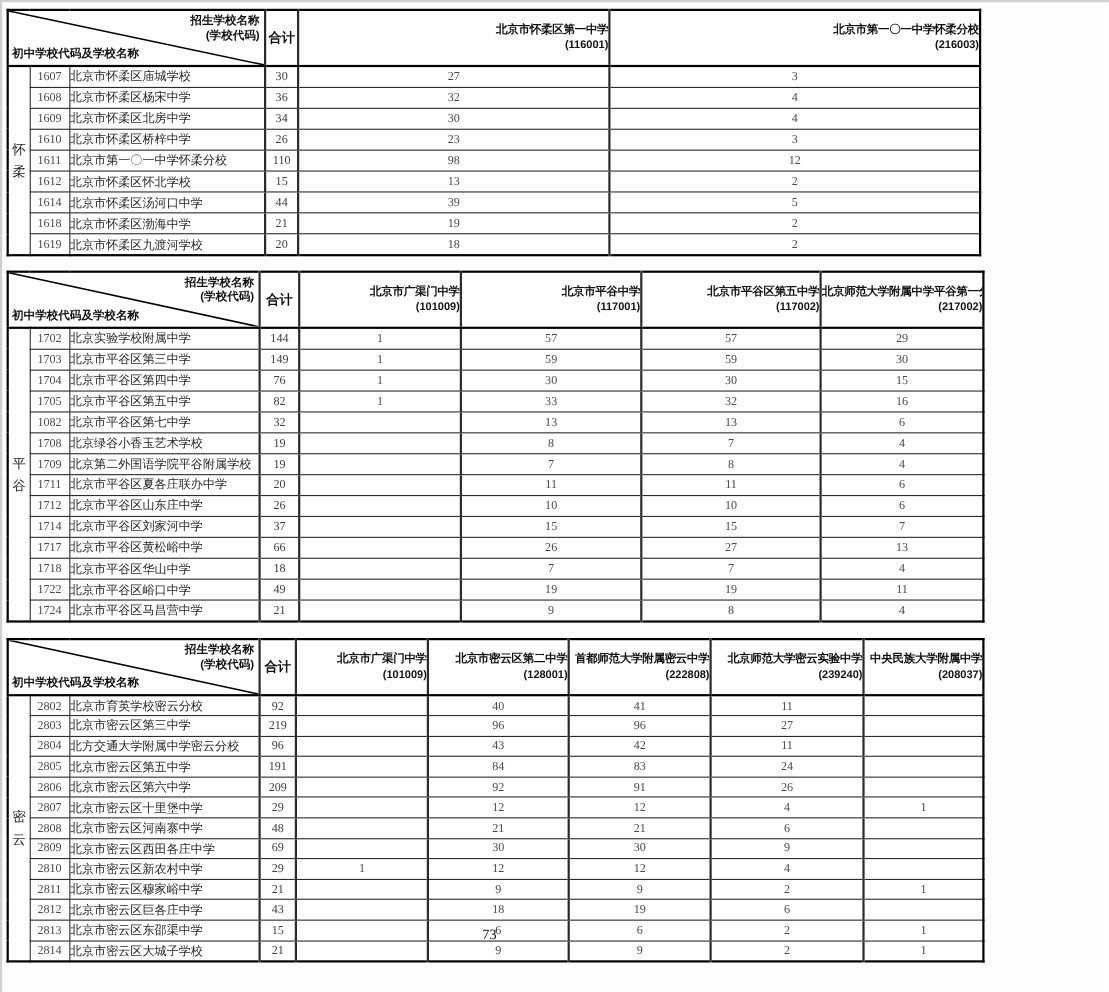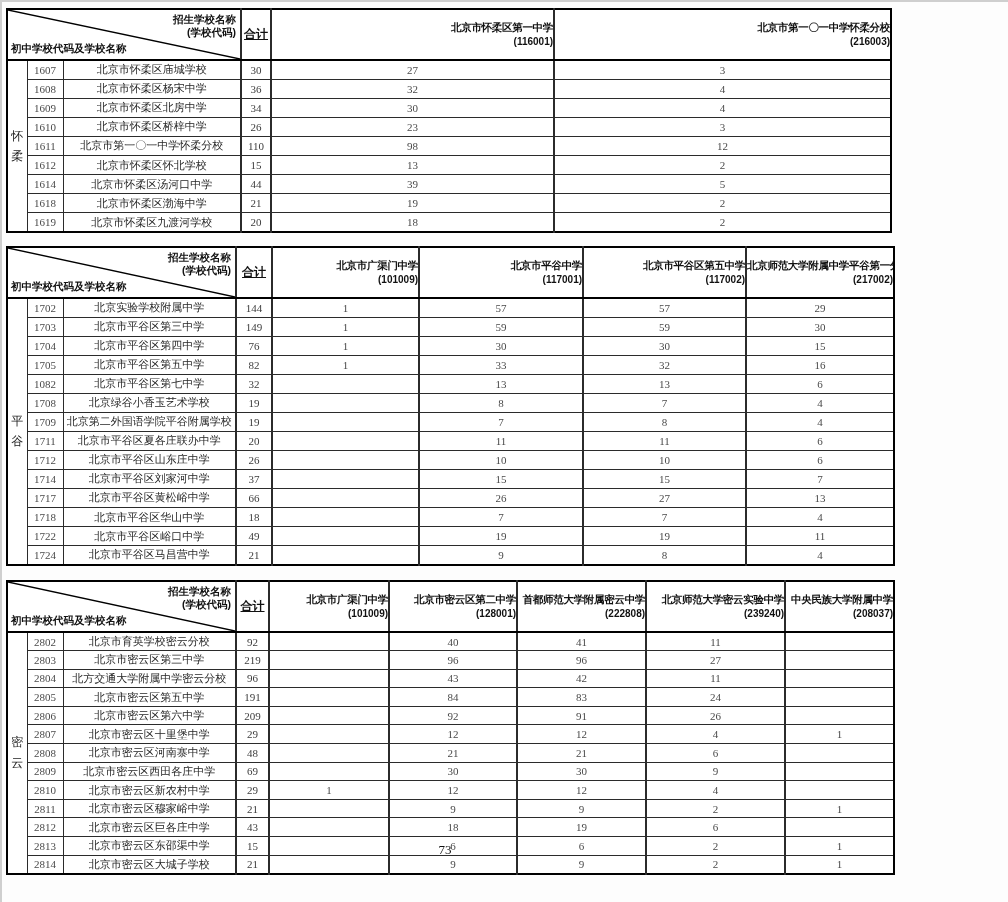--- a/index.html
+++ b/index.html
@@ -50,21 +50,21 @@
   }
   .diag-bot{
     position:absolute;bottom:3px;left:3px;text-align:left;
     font:bold 10.5px "Liberation Sans", sans-serif;color:#111;
     white-space:nowrap;
     margin-top:12px;
   }
 
   th.total-h{
     font:bold 12px "Liberation Sans", sans-serif;color:#111;
-    text-align:center;vertical-align:middle;text-decoration:underline;
+    text-align:center;vertical-align:middle;
   }
   th.school-h{text-align:right;vertical-align:middle;}
   .s-name{
     font:bold 10.5px "Liberation Sans", sans-serif;color:#111;
     white-space:nowrap;letter-spacing:-0.3px;line-height:1.4;
   }
   .s-code{
     font:bold 10px "Liberation Sans", sans-serif;color:#111;
     line-height:1.4;
   }
@@ -75,21 +75,21 @@
     font:12px "Liberation Serif", serif;color:#222;
     word-break:break-all;line-height:1.7;text-align:center;
   }
   td.code, td.total, td.val{
     font:11px "Liberation Serif", serif;color:#4a4a4a;
     text-align:center;vertical-align:middle;
   }
   td.total{color:#3d3d3d;}
   td.name{
     font:11px "Liberation Serif", serif;color:#262626;
-    text-align:center;vertical-align:middle;
+    text-align:left;vertical-align:middle;
     padding-left:5px;white-space:nowrap;
   }
   .page-number{
     position:absolute;left:415px;top:842px;width:60px;
     text-align:center;
     font:13px "Liberation Serif", serif;color:#111;
   }
 </style>
 </head>
 <body>

